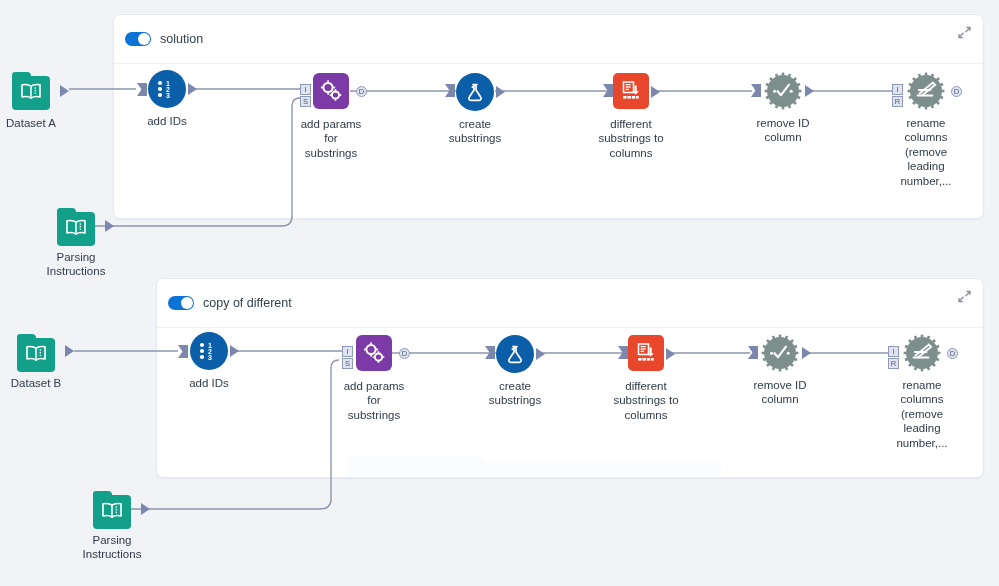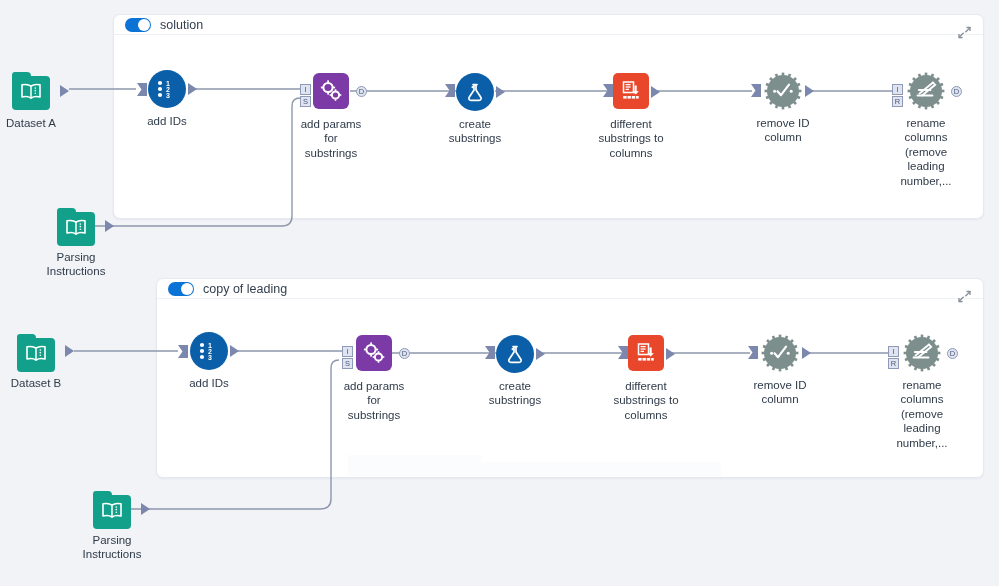--- a/index.html
+++ b/index.html
@@ -23,21 +23,21 @@
   .panel {
     position: absolute;
     background: #ffffff;
     border: 1px solid #e6e9ef;
     border-radius: 7px;
     box-shadow: 0 1px 2px rgba(40,50,70,.06);
   }
   .panel-header {
     position: absolute;
     left: 0; right: 0; top: 0;
-    height: 20px;
+    height: 49px;
     border-bottom: 1px solid #edf0f4;
     display: flex;
     align-items: center;
     padding-left: 11px;
     box-sizing: border-box;
   }
   .toggle {
     width: 26px;
     height: 14px;
     border-radius: 7px;
@@ -214,21 +214,21 @@
         <path d="M3 13.4 L7.6 8.8" stroke="#5b6678" stroke-width="1.3"></path>
       </svg>
     </div>
   </div>
 
   <div class="panel" style="left:156px; top:278px; width:826px; height:198px;">
     <div class="panel-header">
       <div class="toggle">
           <div class="knob"></div>
         </div>
-      <div class="panel-title">copy of leading</div>
+      <div class="panel-title">copy of different</div>
     </div>
     <div class="collapse-btn">
       <svg width="17" height="17" viewBox="0 0 17 17">
         <path d="M10.5 3.5 L14 3.5 L14 7" fill="none" stroke="#5b6678" stroke-width="1.3"></path>
         <path d="M14 3.6 L9.4 8.2" stroke="#5b6678" stroke-width="1.3"></path>
         <path d="M6.6 13.5 L3 13.5 L3 10" fill="none" stroke="#5b6678" stroke-width="1.3"></path>
         <path d="M3 13.4 L7.6 8.8" stroke="#5b6678" stroke-width="1.3"></path>
       </svg>
     </div>
   </div>

